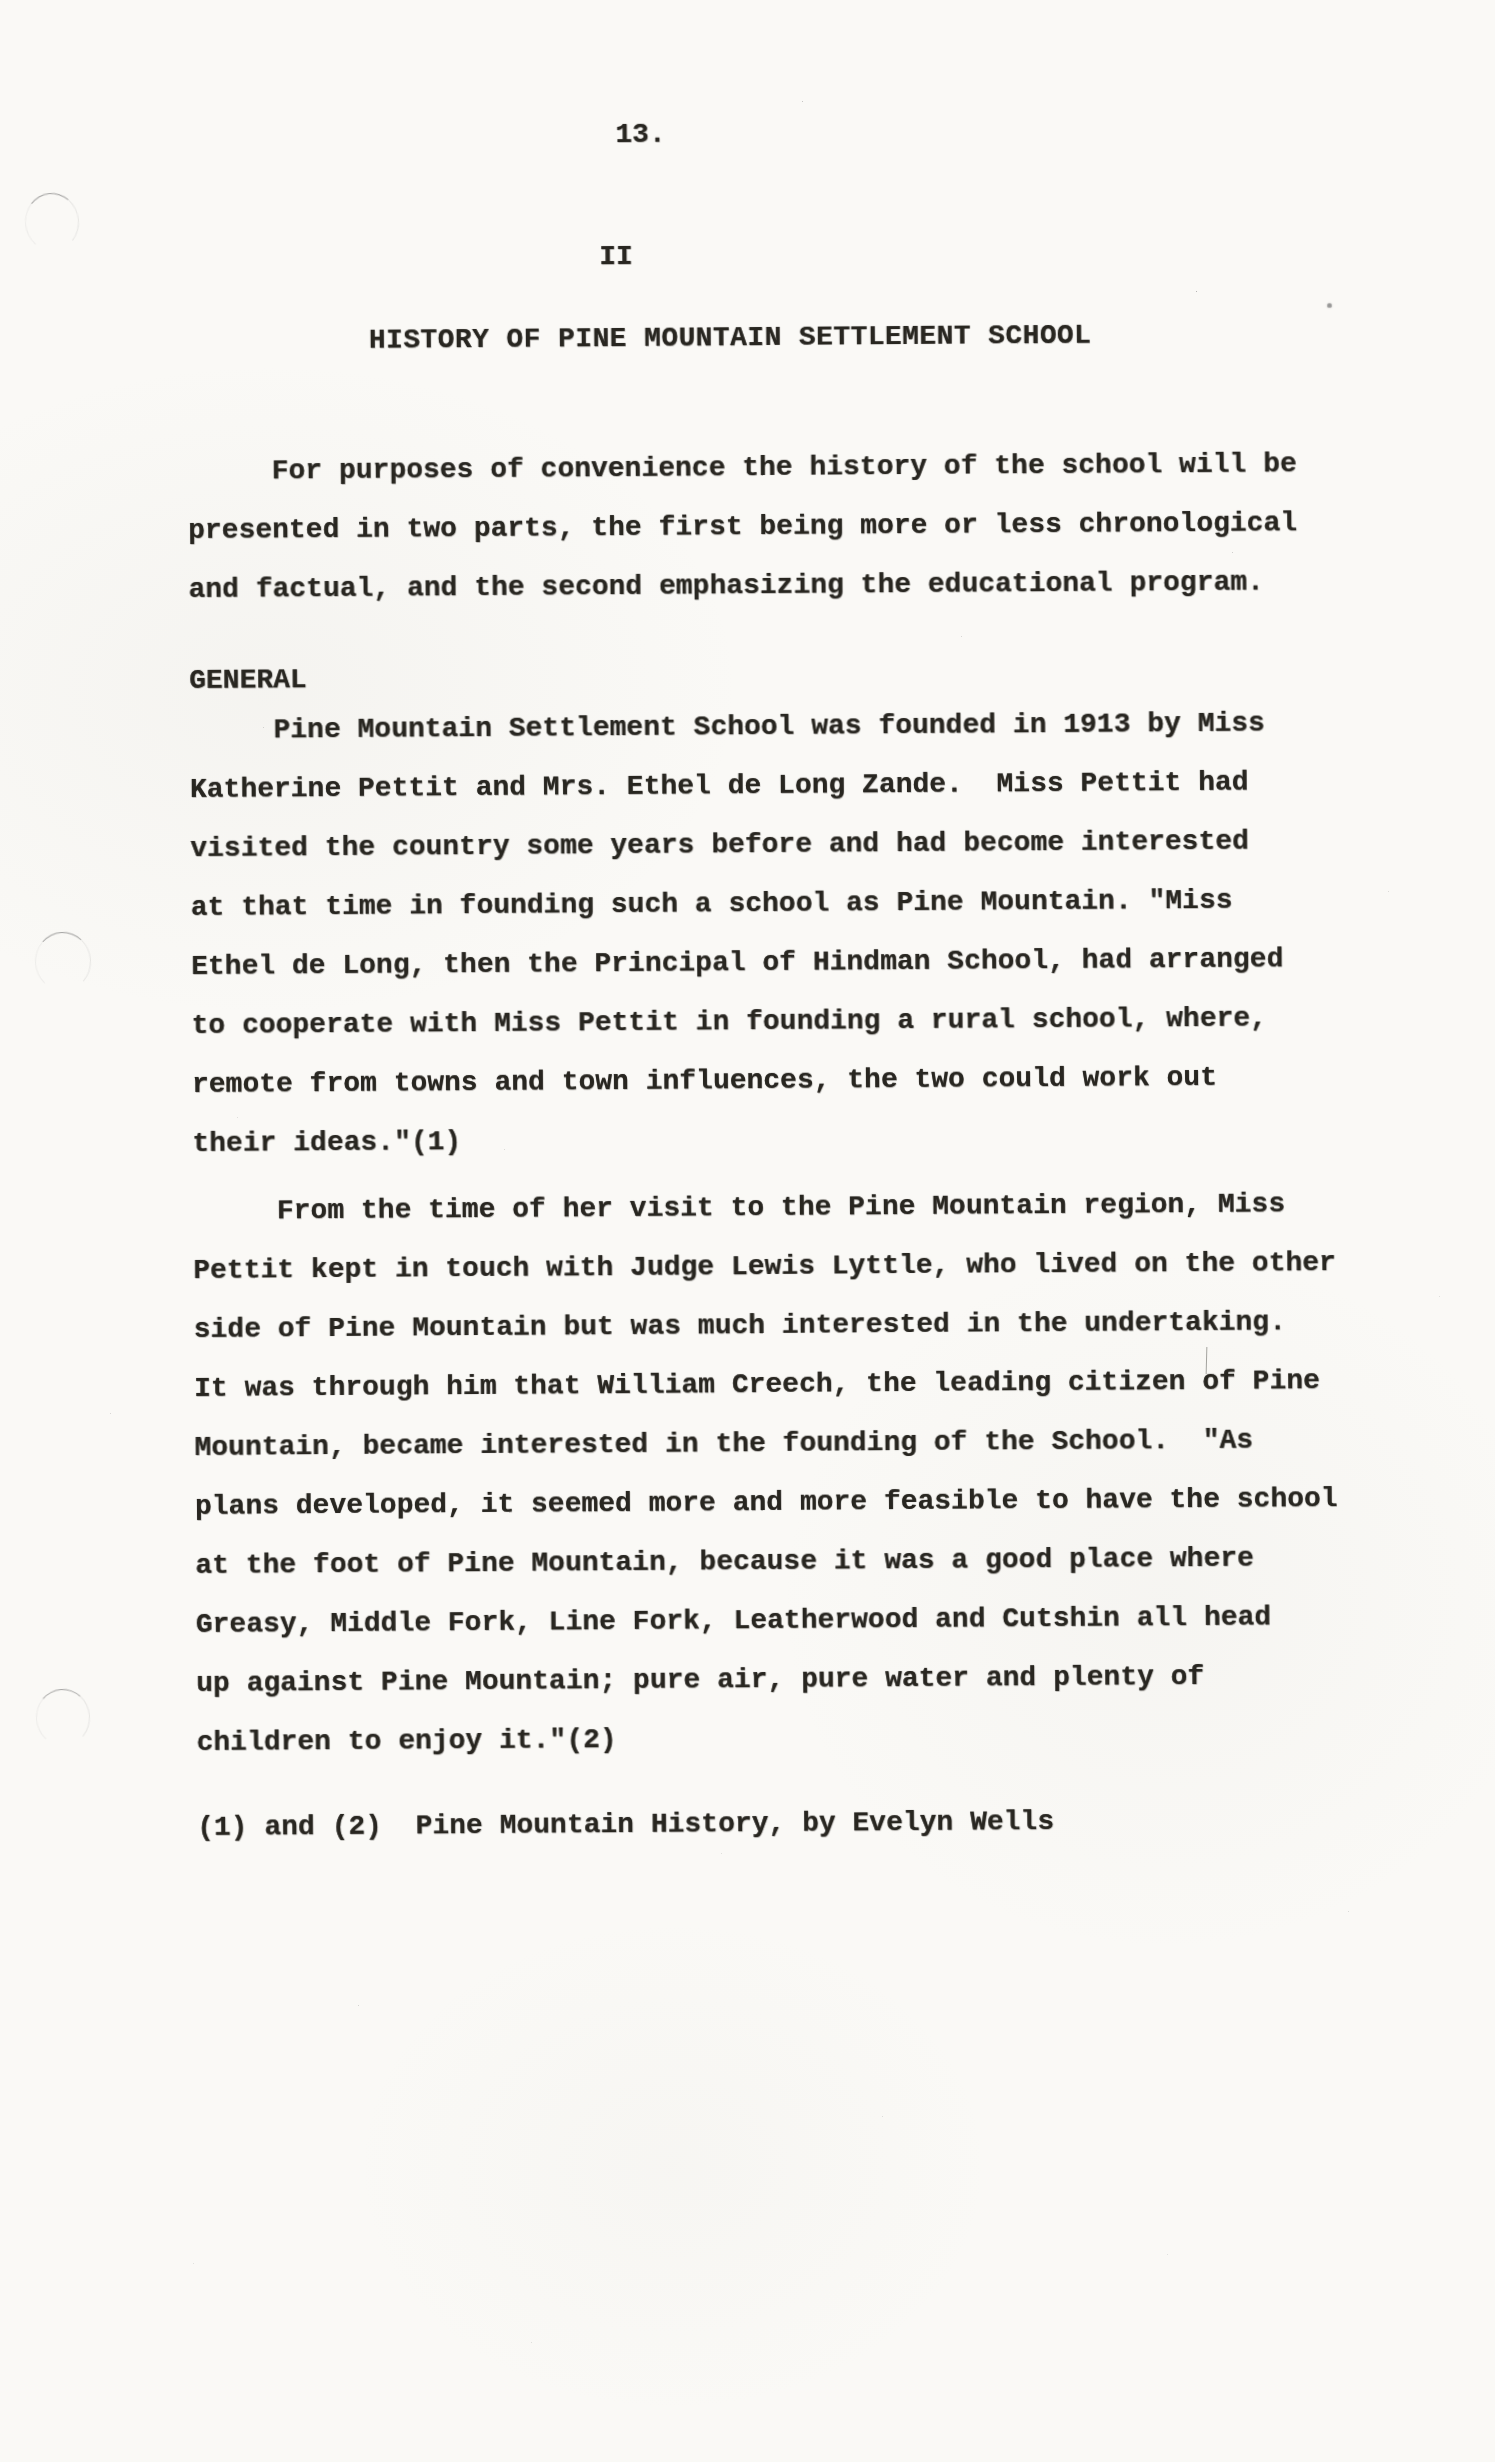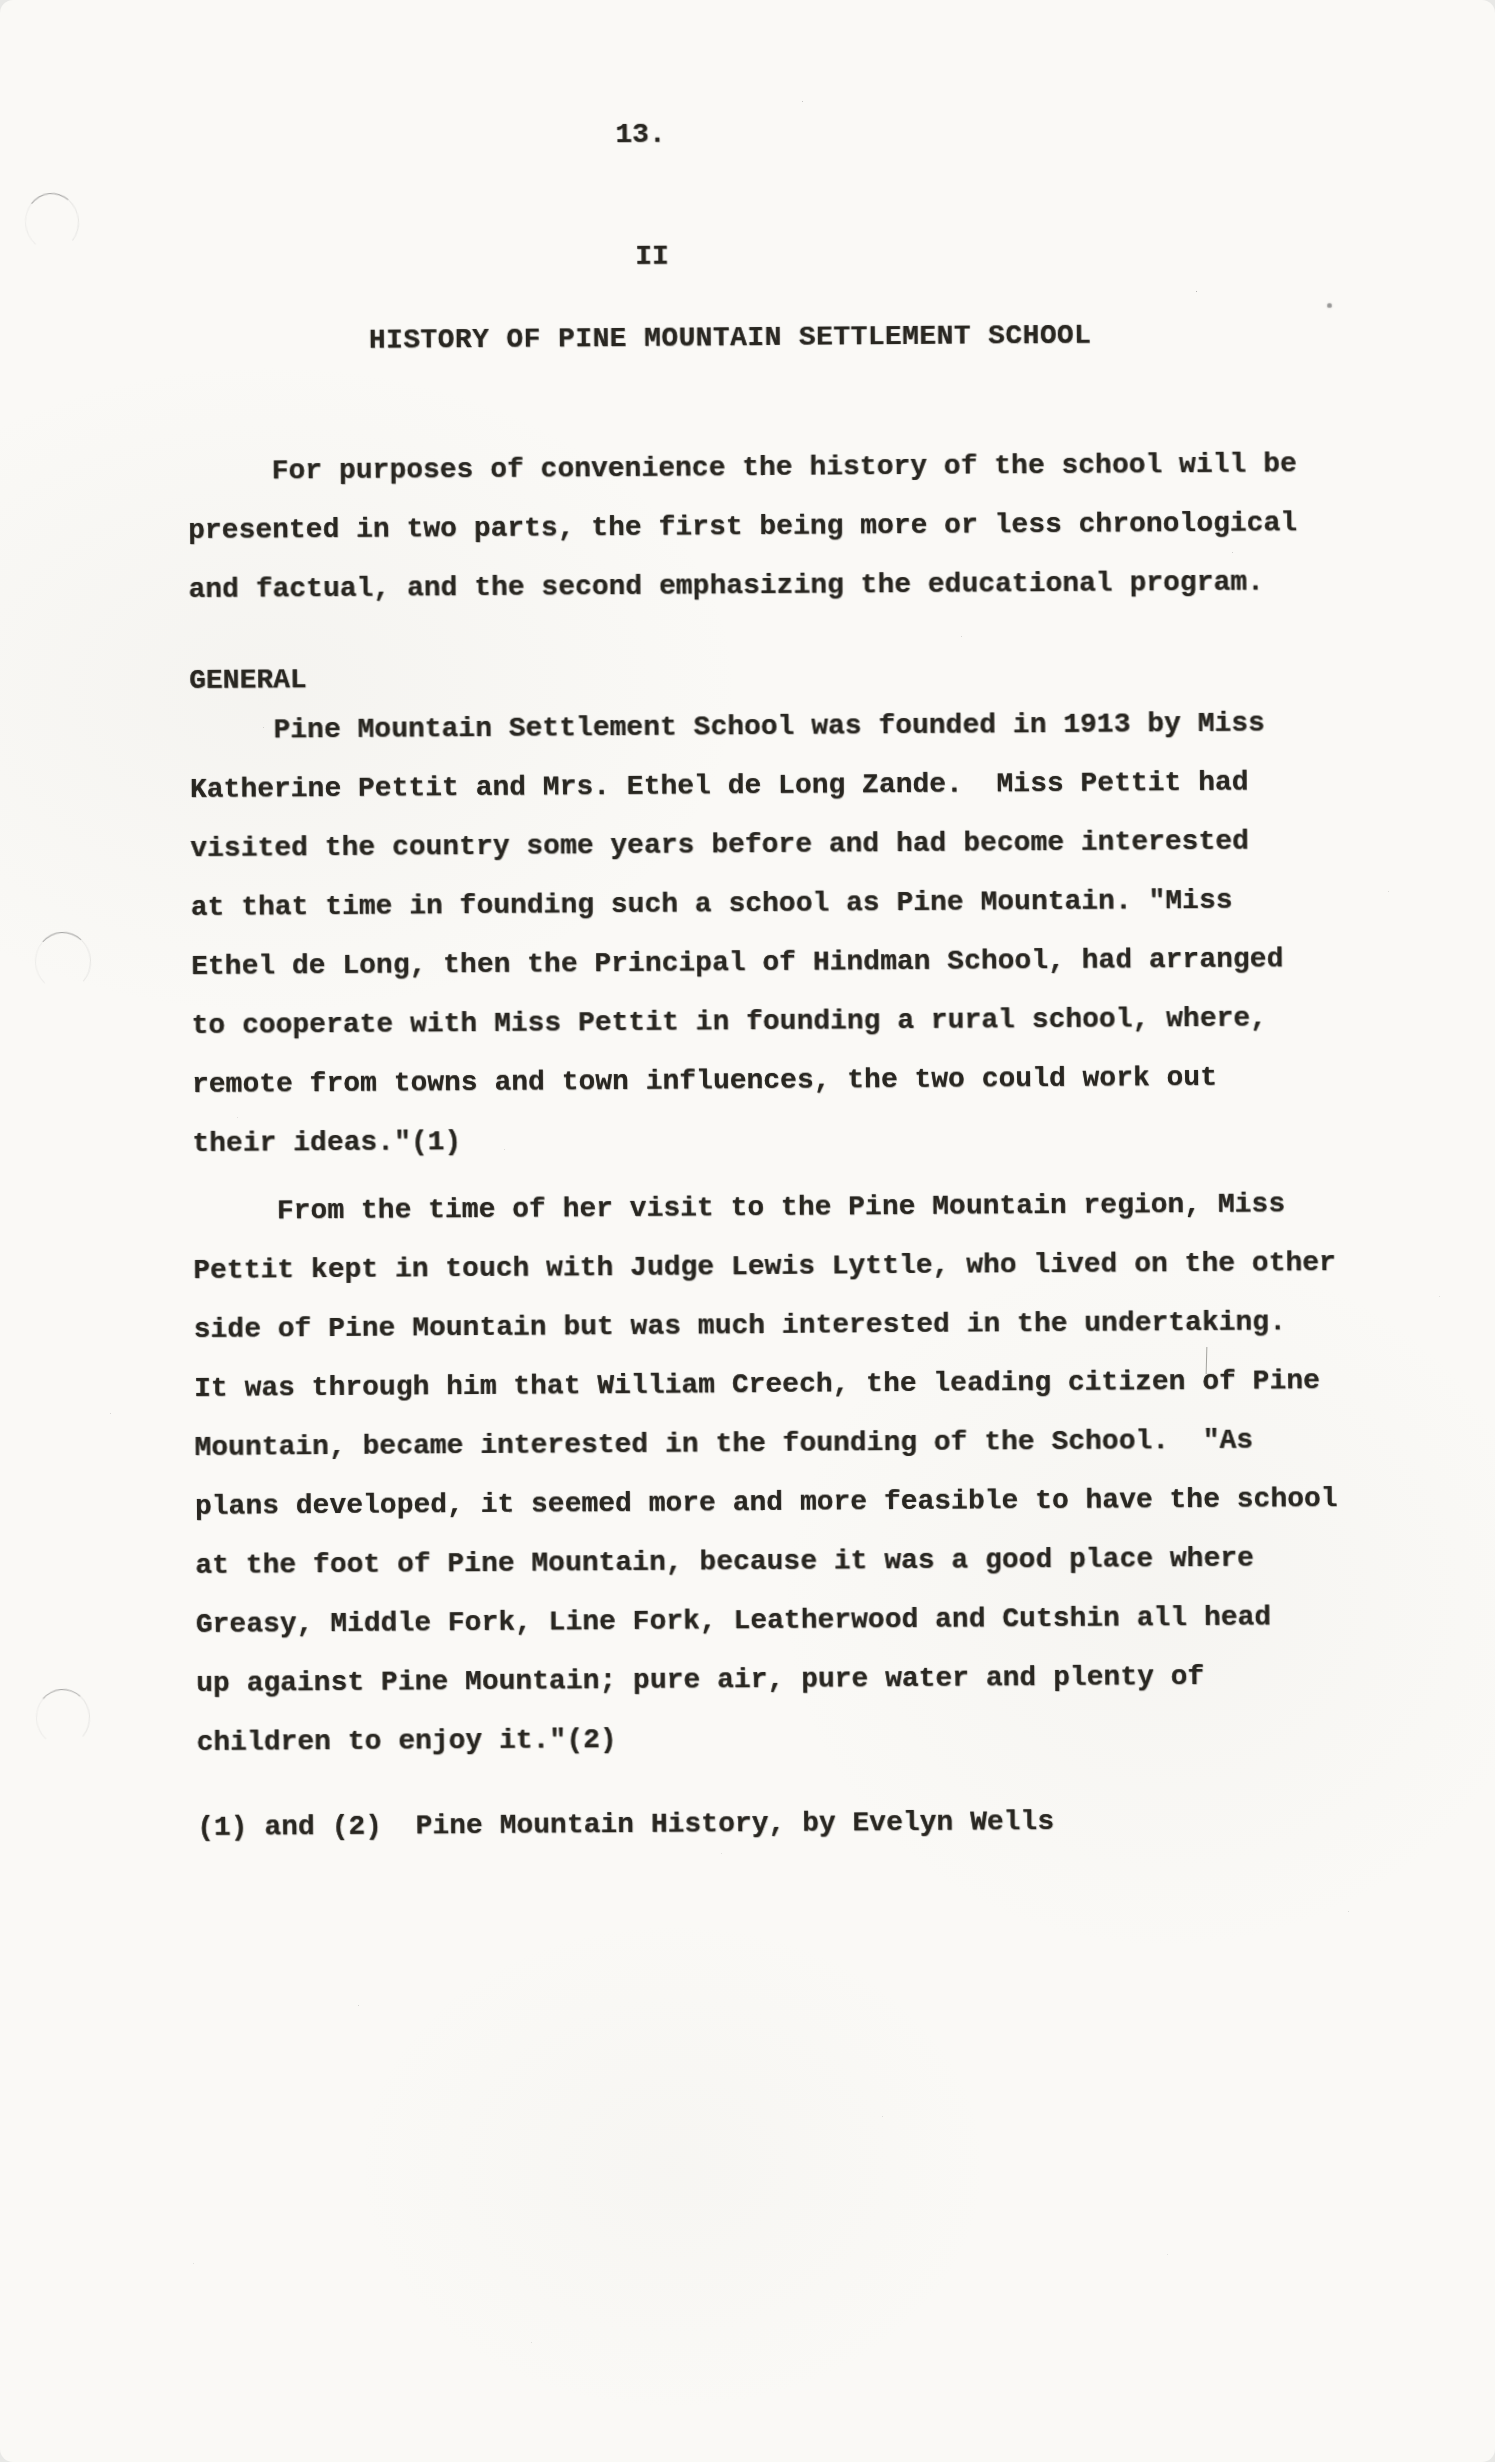--- a/index.html
+++ b/index.html
@@ -8,41 +8,40 @@
     width:1495px;
     height:2462px;
     margin:0 auto;
     overflow:hidden;
     background:
       radial-gradient(762px 528px at 18% 28%, rgba(198,196,188,0.10), transparent 62%),
       radial-gradient(645px 586px at 78% 65%, rgba(203,201,194,0.09), transparent 60%),
       radial-gradient(528px 410px at 45% 88%, rgba(205,203,196,0.07), transparent 60%),
       #faf9f6;
     font-family:"Liberation Mono","DejaVu Sans Mono",monospace;
-    border-radius:13px;
   }
   
   .typed{
     position:absolute;
     inset:0;
     transform:rotate(-0.4deg);
     transform-origin:191px 938px;
     color:#2b2924;
     font-weight:700;
     text-shadow:0 0 0.8px rgba(35,32,27,0.60), 0.5px 0.5px 0 rgba(35,32,27,0.22);
     filter:blur(0.2px) contrast(1.04);
   }
   .hdr{
     position:absolute;
     font-size:28px;
     line-height:35px;
     white-space:pre;
   }
   .page-number{left:621px;top:120px;}
-  .section-number{left:604px;top:242px;margin-left:36px;}
+  .section-number{left:604px;top:242px;}
   .doc-title{left:373px;top:324px;letter-spacing:0.4px;}
   .text-body{
     position:absolute;
     left:191px;
     top:454px;
     width:1243px;
   }
   .tline{
     height:59px;
     font-size:28px;

